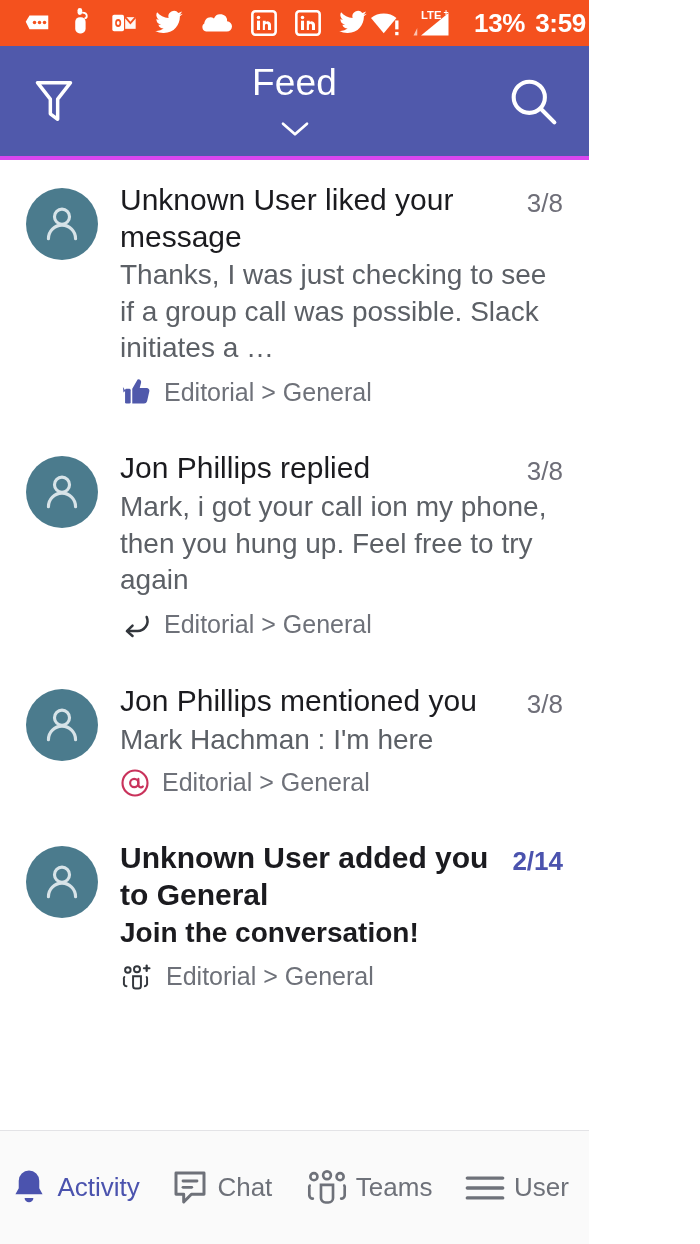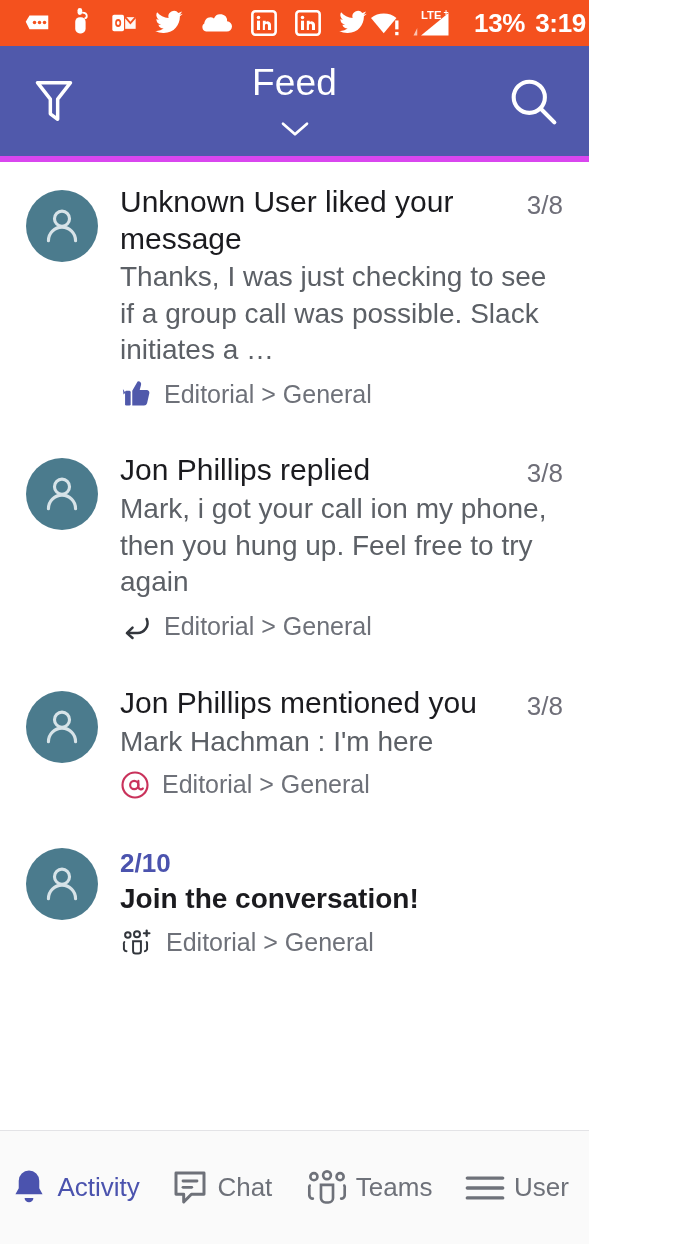--- a/index.html
+++ b/index.html
@@ -87,21 +87,21 @@
     z-index: 2;
     line-height: 0;
     cursor: pointer;
   }
 
   
   .feed {
     flex: 1 1 auto;
     background: #ffffff;
     overflow: hidden;
-    border-top: 6px solid #d946ef;
+    border-top: 4px solid #d946ef;
   }
   .feed-item {
     display: flex;
     padding: 22px 26px 20px 26px;
     align-items: flex-start;
     cursor: pointer;
   }
   .avatar {
     width: 72px;
     height: 72px;
@@ -274,21 +274,21 @@
       </span>
       <span class="sicon">
         <svg width="52" height="30" viewBox="0 0 40 24">
           <text x="8" y="9" font-family="Liberation Sans, sans-serif" font-size="9" font-weight="bold" fill="#fff">LTE</text>
           <text x="26" y="6" font-family="Liberation Sans, sans-serif" font-size="7" font-weight="bold" fill="#fff">+</text>
           <path d="M8 22 L30 22 L30 4 Z" fill="#fff"></path>
           <path d="M2 22 L5 22 L5 16 Z" fill="#fff" opacity="0.65"></path>
         </svg>
       </span>
       <span class="status-text status-batt">13%</span>
-      <span class="status-text status-time">3:19 PM</span>
+      <span class="status-text status-time">3:59 PM</span>
     </div>
   </div>
 
   <div class="header">
     <div class="header-btn">
       <svg width="44" height="52" viewBox="0 0 24 28">
         <path d="M3 4 H21 L14 13 V24 L10 21 V13 Z" fill="none" stroke="#fff" stroke-width="1.9" stroke-linejoin="round"></path>
       </svg>
     </div>
 
@@ -390,21 +390,22 @@
 
     <div class="feed-item unread">
       <div class="avatar">
         <svg width="44" height="44" viewBox="0 0 24 24">
           <circle cx="12" cy="8" r="4.1" fill="none" stroke="#d7e3e8" stroke-width="1.7"></circle>
           <path d="M4.6 20 a7.4 7.4 0 0 1 14.8 0" fill="none" stroke="#d7e3e8" stroke-width="1.7" stroke-linecap="round"></path>
         </svg>
       </div>
       <div class="item-body">
         <div class="item-toprow">
-          <div class="item-date">2/10</div>
+          <div class="item-title" style="max-width:420px;">Unknown User added you to General</div>
+          <div class="item-date">2/14</div>
         </div>
         <div class="item-preview">Join the conversation!</div>
         <div class="item-meta">
           <span class="meta-icon">
             <svg width="34" height="30" viewBox="0 0 26 22">
               <circle cx="6" cy="5.6" r="2.1" fill="none" stroke="#32363c" stroke-width="1.5"></circle>
               <circle cx="13" cy="5" r="2.3" fill="none" stroke="#32363c" stroke-width="1.5"></circle>
               <path d="M3.3 11 A2.4 2.4 0 0 0 3 13 v3.6 A2 2 0 0 0 5 18" fill="none" stroke="#32363c" stroke-width="1.5" stroke-linecap="round"></path>
               <path d="M10 10.4 h6 v7.4 a2 2 0 0 1 -2 2 h-2 a2 2 0 0 1 -2 -2 z" fill="none" stroke="#32363c" stroke-width="1.5"></path>
               <path d="M20.4 11 a2.4 2.4 0 0 1 .3 1.6 v4 A2 2 0 0 1 19 18" fill="none" stroke="#32363c" stroke-width="1.5" stroke-linecap="round"></path>

